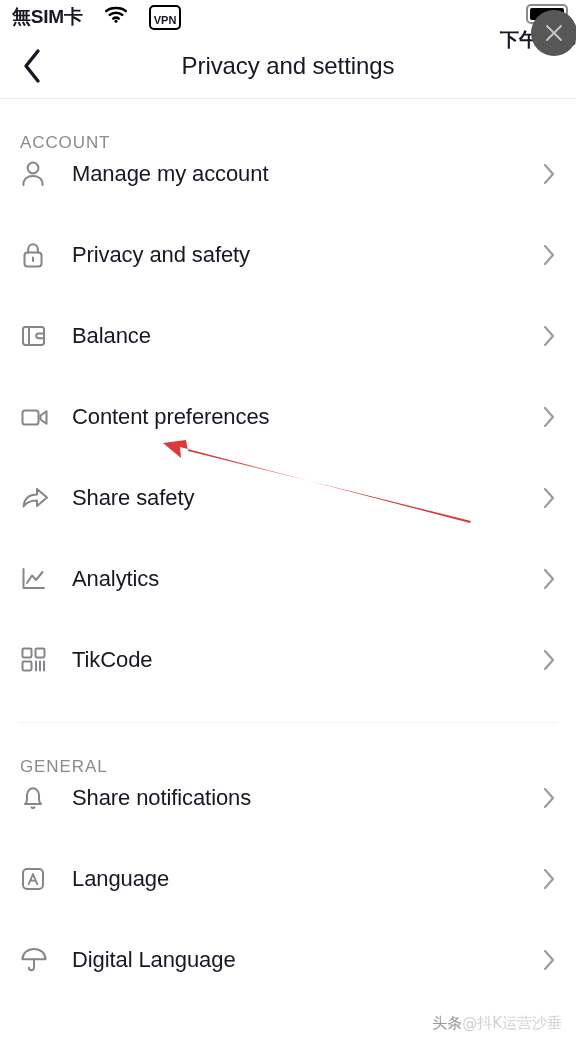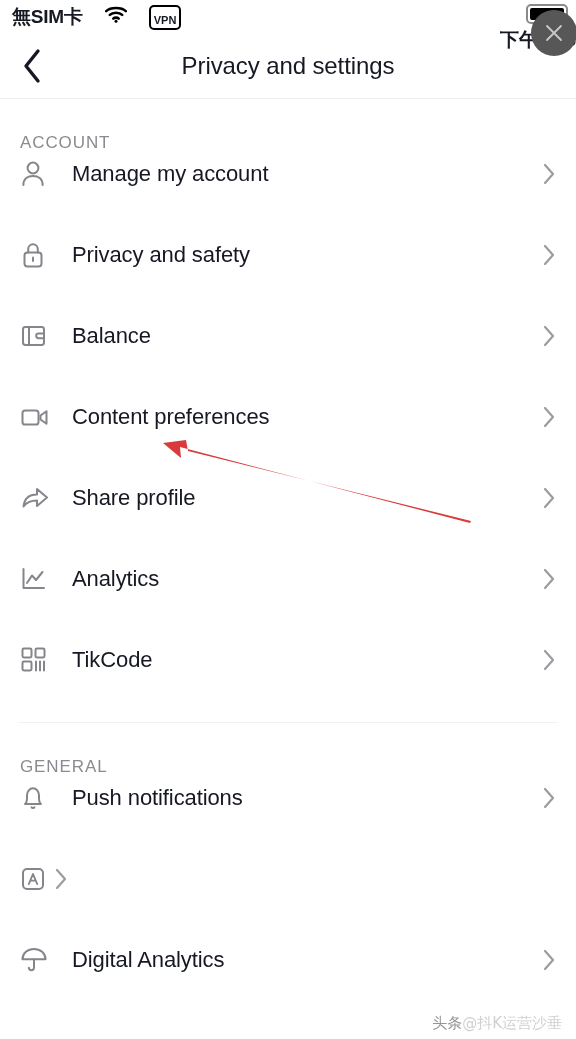--- a/index.html
+++ b/index.html
@@ -285,21 +285,21 @@
         </svg>
     </span>
   </div>
 
   <div class="row">
     <span class="row-icon">
       <svg width="30" height="28" viewBox="0 0 30 28">
         <path d="M3.5 22.5 C4.5 13.5 10.5 10.5 17 10.5 L17 5 L27 13.6 L17 22 L17 16.4 C11.5 16.4 6.6 17.6 3.5 22.5 Z" stroke="#85868b" stroke-width="2" fill="none" stroke-linejoin="round" stroke-linecap="round"></path>
       </svg>
     </span>
-    <span class="row-label">Share profile</span>
+    <span class="row-label">Share safety</span>
     <span class="row-chevron">
       <svg width="14" height="24" viewBox="0 0 14 24">
           <path d="M3 3 L11 12 L3 21" stroke="#9b9ba1" stroke-width="2.2" fill="none" stroke-linecap="round" stroke-linejoin="round"></path>
         </svg>
     </span>
   </div>
 
   <div class="row">
     <span class="row-icon">
       <svg width="28" height="26" viewBox="0 0 28 26">
@@ -338,50 +338,51 @@
 <div>
   <div class="section-header">GENERAL</div>
 
   <div class="row">
     <span class="row-icon">
       <svg width="26" height="28" viewBox="0 0 26 28">
         <path d="M5 20 C5 20 7 18.6 7 14 L7 11.3 C7 7.3 9.7 4.3 13 4.3 C16.3 4.3 19 7.3 19 11.3 L19 14 C19 18.6 21 20 21 20 Z" stroke="#85868b" stroke-width="2" fill="none" stroke-linejoin="round"></path>
         <path d="M11.6 23.4 C12.1 24.2 13.9 24.2 14.4 23.4" stroke="#85868b" stroke-width="2" fill="none" stroke-linecap="round"></path>
       </svg>
     </span>
-    <span class="row-label">Push notifications</span>
+    <span class="row-label">Share notifications</span>
     <span class="row-chevron">
       <svg width="14" height="24" viewBox="0 0 14 24">
           <path d="M3 3 L11 12 L3 21" stroke="#9b9ba1" stroke-width="2.2" fill="none" stroke-linecap="round" stroke-linejoin="round"></path>
         </svg>
     </span>
   </div>
 
   <div class="row">
     <span class="row-icon">
       <svg width="26" height="26" viewBox="0 0 26 26">
         <rect x="3" y="3" width="20" height="20" rx="4" stroke="#85868b" stroke-width="2" fill="none"></rect>
         <path d="M8.8 18 L13 8 L17.2 18 M10.4 14.6 L15.6 14.6" stroke="#85868b" stroke-width="1.9" fill="none" stroke-linecap="round" stroke-linejoin="round"></path>
       </svg>
     </span>
+    <span class="row-label">Language</span>
     <span class="row-chevron">
       <svg width="14" height="24" viewBox="0 0 14 24">
           <path d="M3 3 L11 12 L3 21" stroke="#9b9ba1" stroke-width="2.2" fill="none" stroke-linecap="round" stroke-linejoin="round"></path>
         </svg>
     </span>
   </div>
 
   <div class="row">
     <span class="row-icon">
       <svg width="28" height="27" viewBox="0 0 28 27">
         <path d="M2.5 13.2 C2.5 7.2 7.6 3 14 3 C20.4 3 25.5 7.2 25.5 13.2 Z" stroke="#85868b" stroke-width="2" fill="none" stroke-linejoin="round"></path>
         <path d="M14 13.2 L14 21.5 C14 23.2 12.8 24.2 11.4 24.2 C10 24.2 8.9 23.2 8.9 21.8" stroke="#85868b" stroke-width="2" fill="none" stroke-linecap="round"></path>
       </svg>
     </span>
-    <span class="row-label">Digital Analytics</span>
+    <span class="row-label">Digital Language</span>
     <span class="row-chevron">
       <svg width="14" height="24" viewBox="0 0 14 24">
           <path d="M3 3 L11 12 L3 21" stroke="#9b9ba1" stroke-width="2.2" fill="none" stroke-linecap="round" stroke-linejoin="round"></path>
         </svg>
     </span>
   </div>
 </div>
 
 <svg class="annotation-arrow" viewBox="0 0 576 1039">
   <path d="M471 521 L188 451 L186 440 L163 443 L181 458 L180 447 L470 523 Z" fill="#d93a3a"></path>

